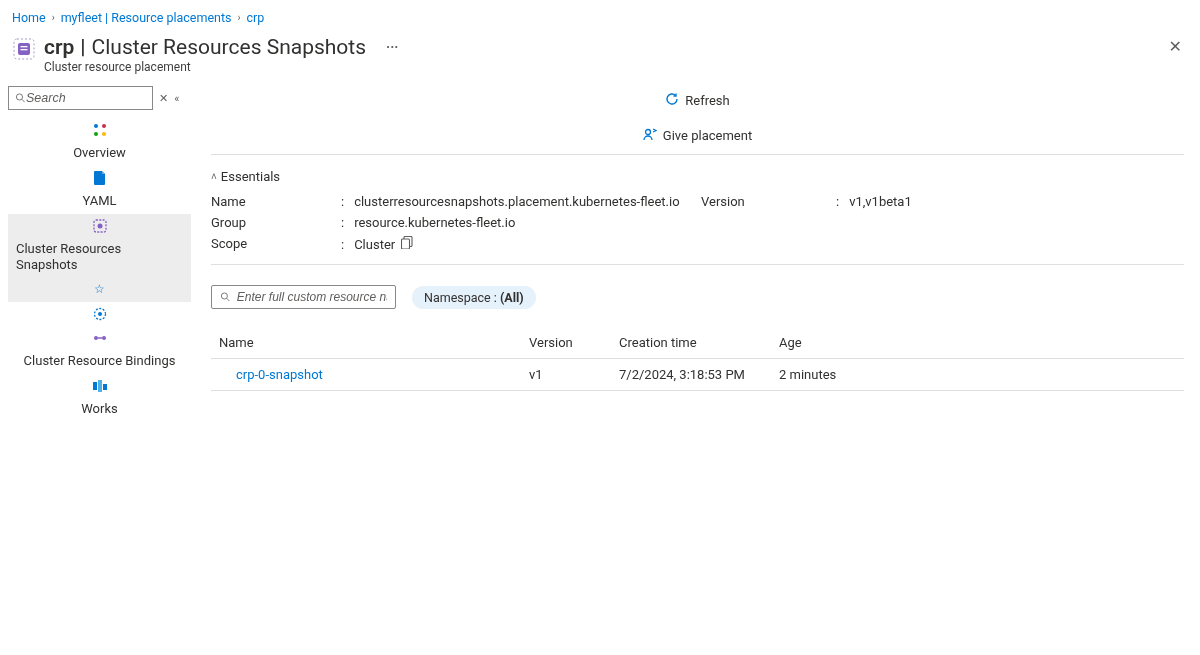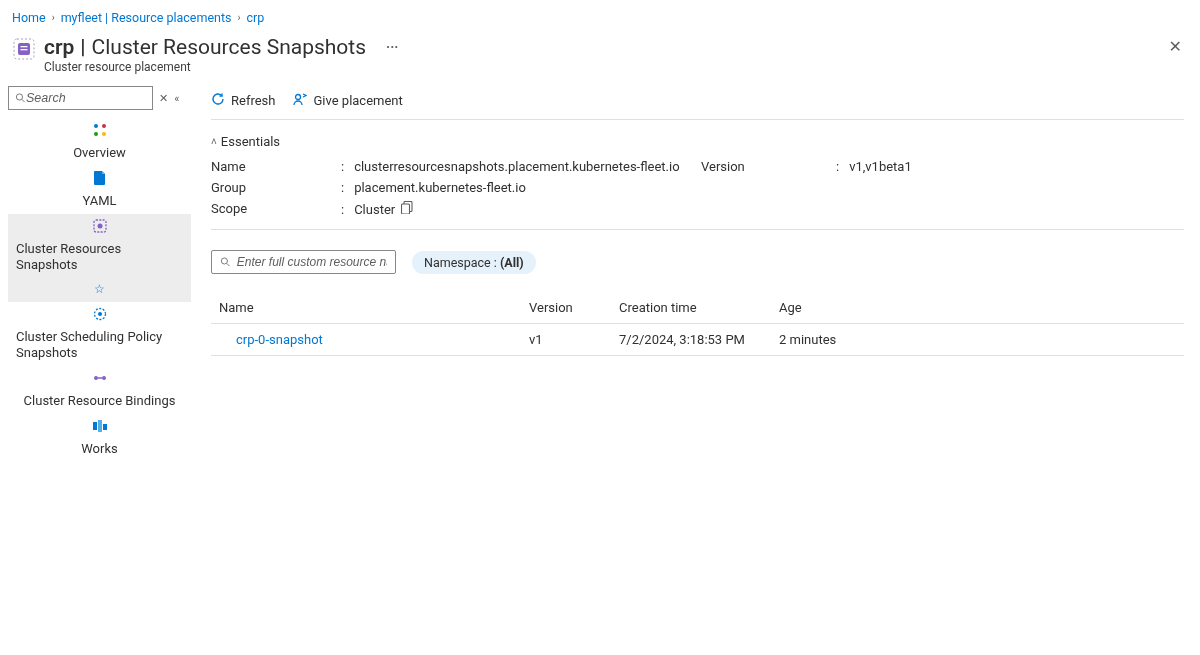--- a/index.html
+++ b/index.html
@@ -155,20 +155,21 @@
       padding-left: 16px;
       padding-right: 16px;
       overflow: auto;
     }
     .toolbar {
       display: flex;
       align-items: center;
       gap: 18px;
       padding: 10px 0 10px 0;
       border-bottom: 1px solid #e1dfdd;
+      flex-direction: column;
     }
     .toolbar-btn {
       display: flex;
       align-items: center;
       gap: 6px;
       font-size: 13px;
       color: #323130;
       cursor: pointer;
     }
     .toolbar-btn .t-icon { color: #0078d4; }
@@ -329,21 +330,20 @@
       <span class="label">Cluster Resources Snapshots</span>
       <span class="pin">☆</span>
     </div>
     <div class="nav-item multiline">
       <span class="icon-slot">
         <svg width="14" height="14" viewBox="0 0 14 14">
             <circle cx="7" cy="7" r="5.5" fill="none" stroke="#0078d4" stroke-width="1.3" stroke-dasharray="2 1.5"></circle>
             <circle cx="7" cy="7" r="2" fill="#0078d4"></circle>
           </svg>
       </span>
-      <span class="label">Cluster Scheduling Policy Snapshots</span>
     </div>
     <div class="nav-item">
       <span class="icon-slot">
         <svg width="14" height="14" viewBox="0 0 14 14">
             <circle cx="3" cy="7" r="2" fill="#8661c5"></circle>
             <circle cx="11" cy="7" r="2" fill="#8661c5"></circle>
             <line x1="5" y1="7" x2="9" y2="7" stroke="#8661c5" stroke-width="1.5"></line>
           </svg>
       </span>
       <span class="label">Cluster Resource Bindings</span>
@@ -394,21 +394,21 @@
           <div class="ess-label">Group</div>
           <div class="ess-label">Scope</div>
         </div>
         <div class="ess-col vals1">
           <div class="ess-val">
               <span class="colon">:</span>
               <span>clusterresourcesnapshots.placement.kubernetes-fleet.io</span>
             </div>
           <div class="ess-val">
               <span class="colon">:</span>
-              <span>placement.kubernetes-fleet.io</span>
+              <span>resource.kubernetes-fleet.io</span>
             </div>
           <div class="ess-val">
               <span class="colon">:</span>
               <span>Cluster</span>
             <span class="copy-icon">
               <svg width="12" height="13" viewBox="0 0 12 13">
                   <rect x="3" y="0.5" width="8" height="10" rx="1" fill="none" stroke="#605e5c" stroke-width="1.1"></rect>
                   <rect x="0.5" y="3" width="8" height="10" rx="1" fill="#fff" stroke="#605e5c" stroke-width="1.1"></rect>
                 </svg>
             </span>

